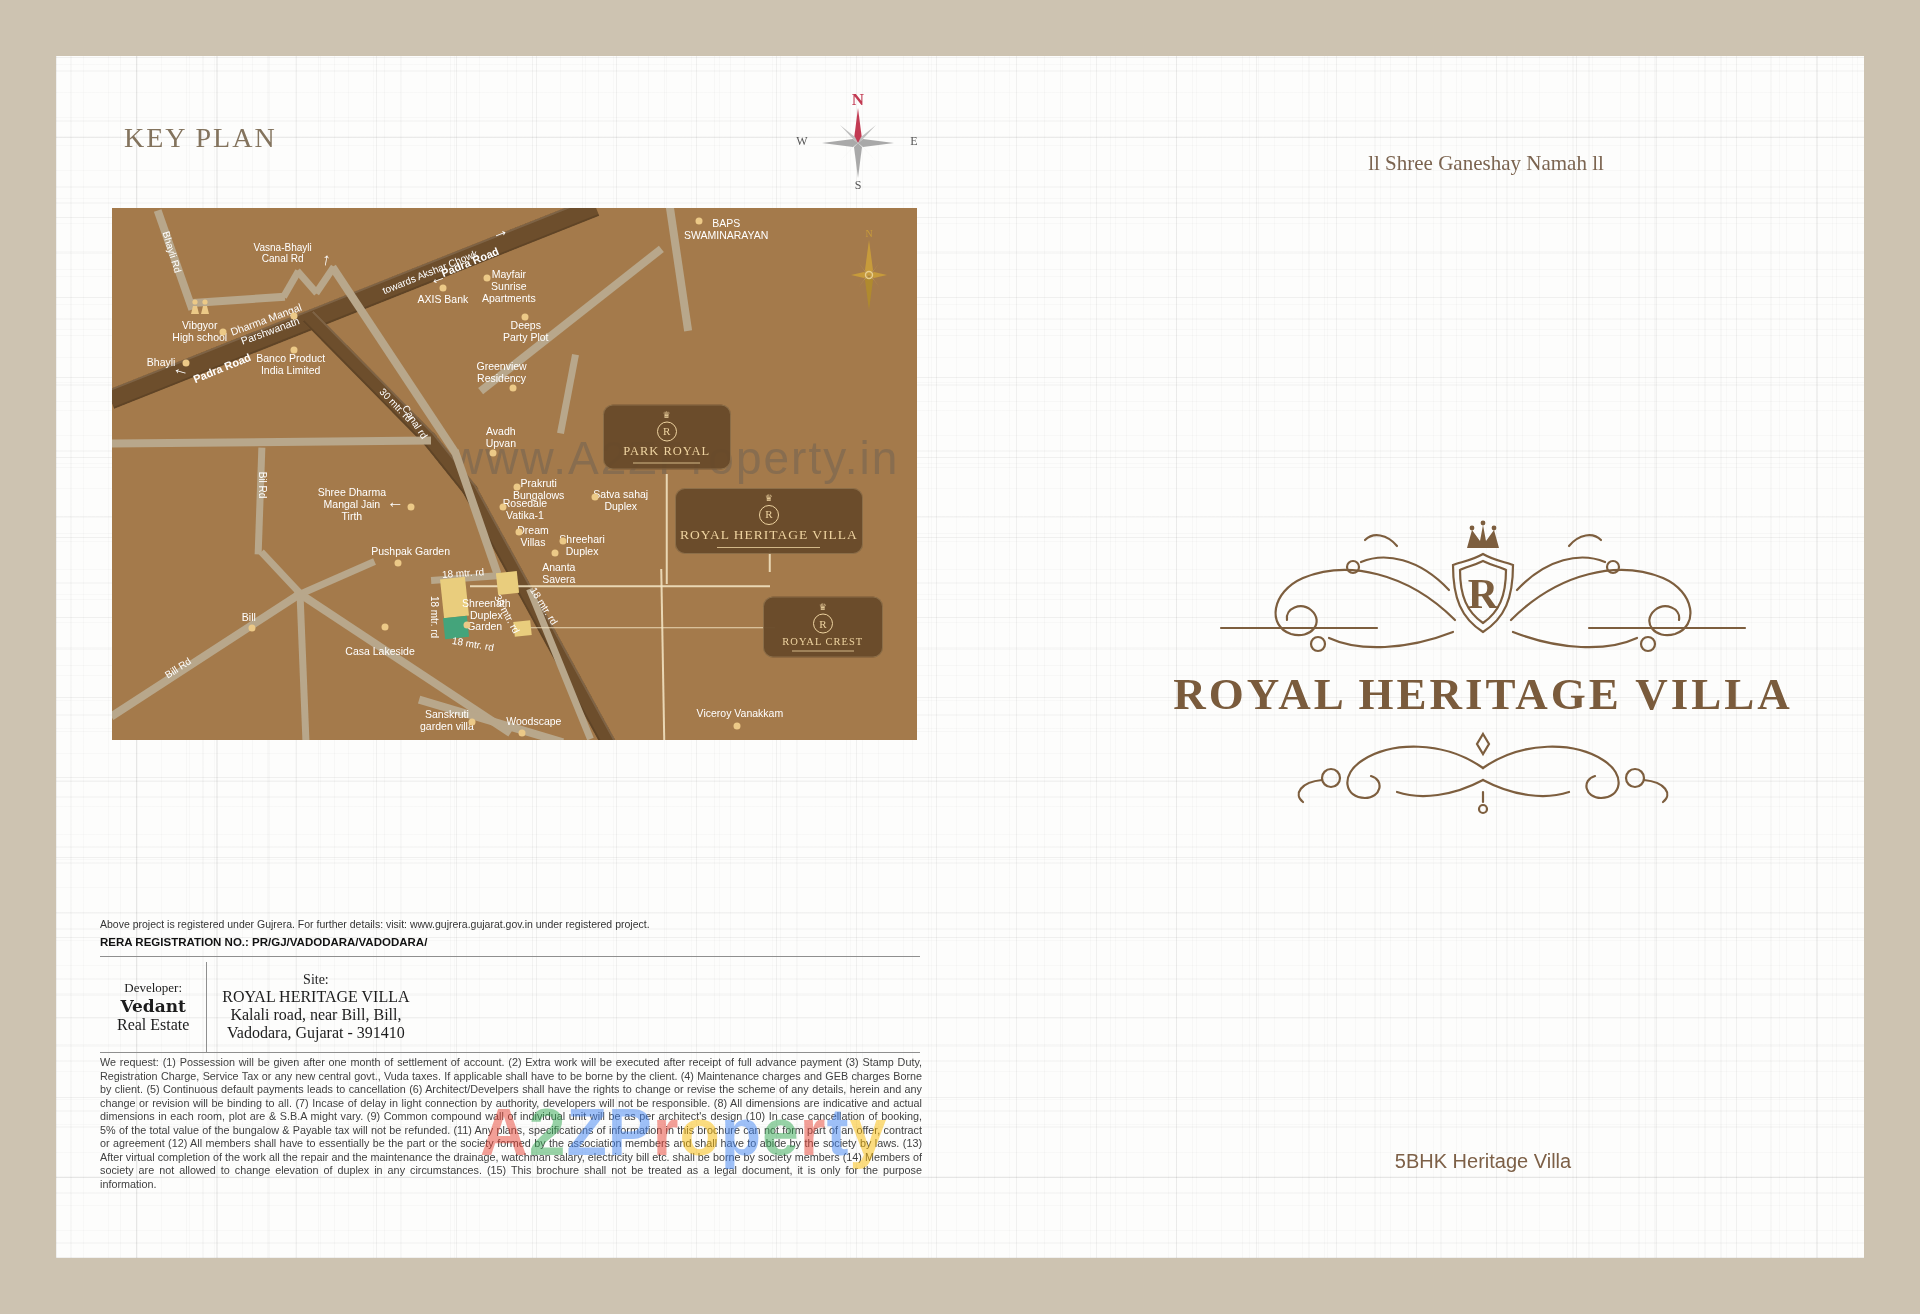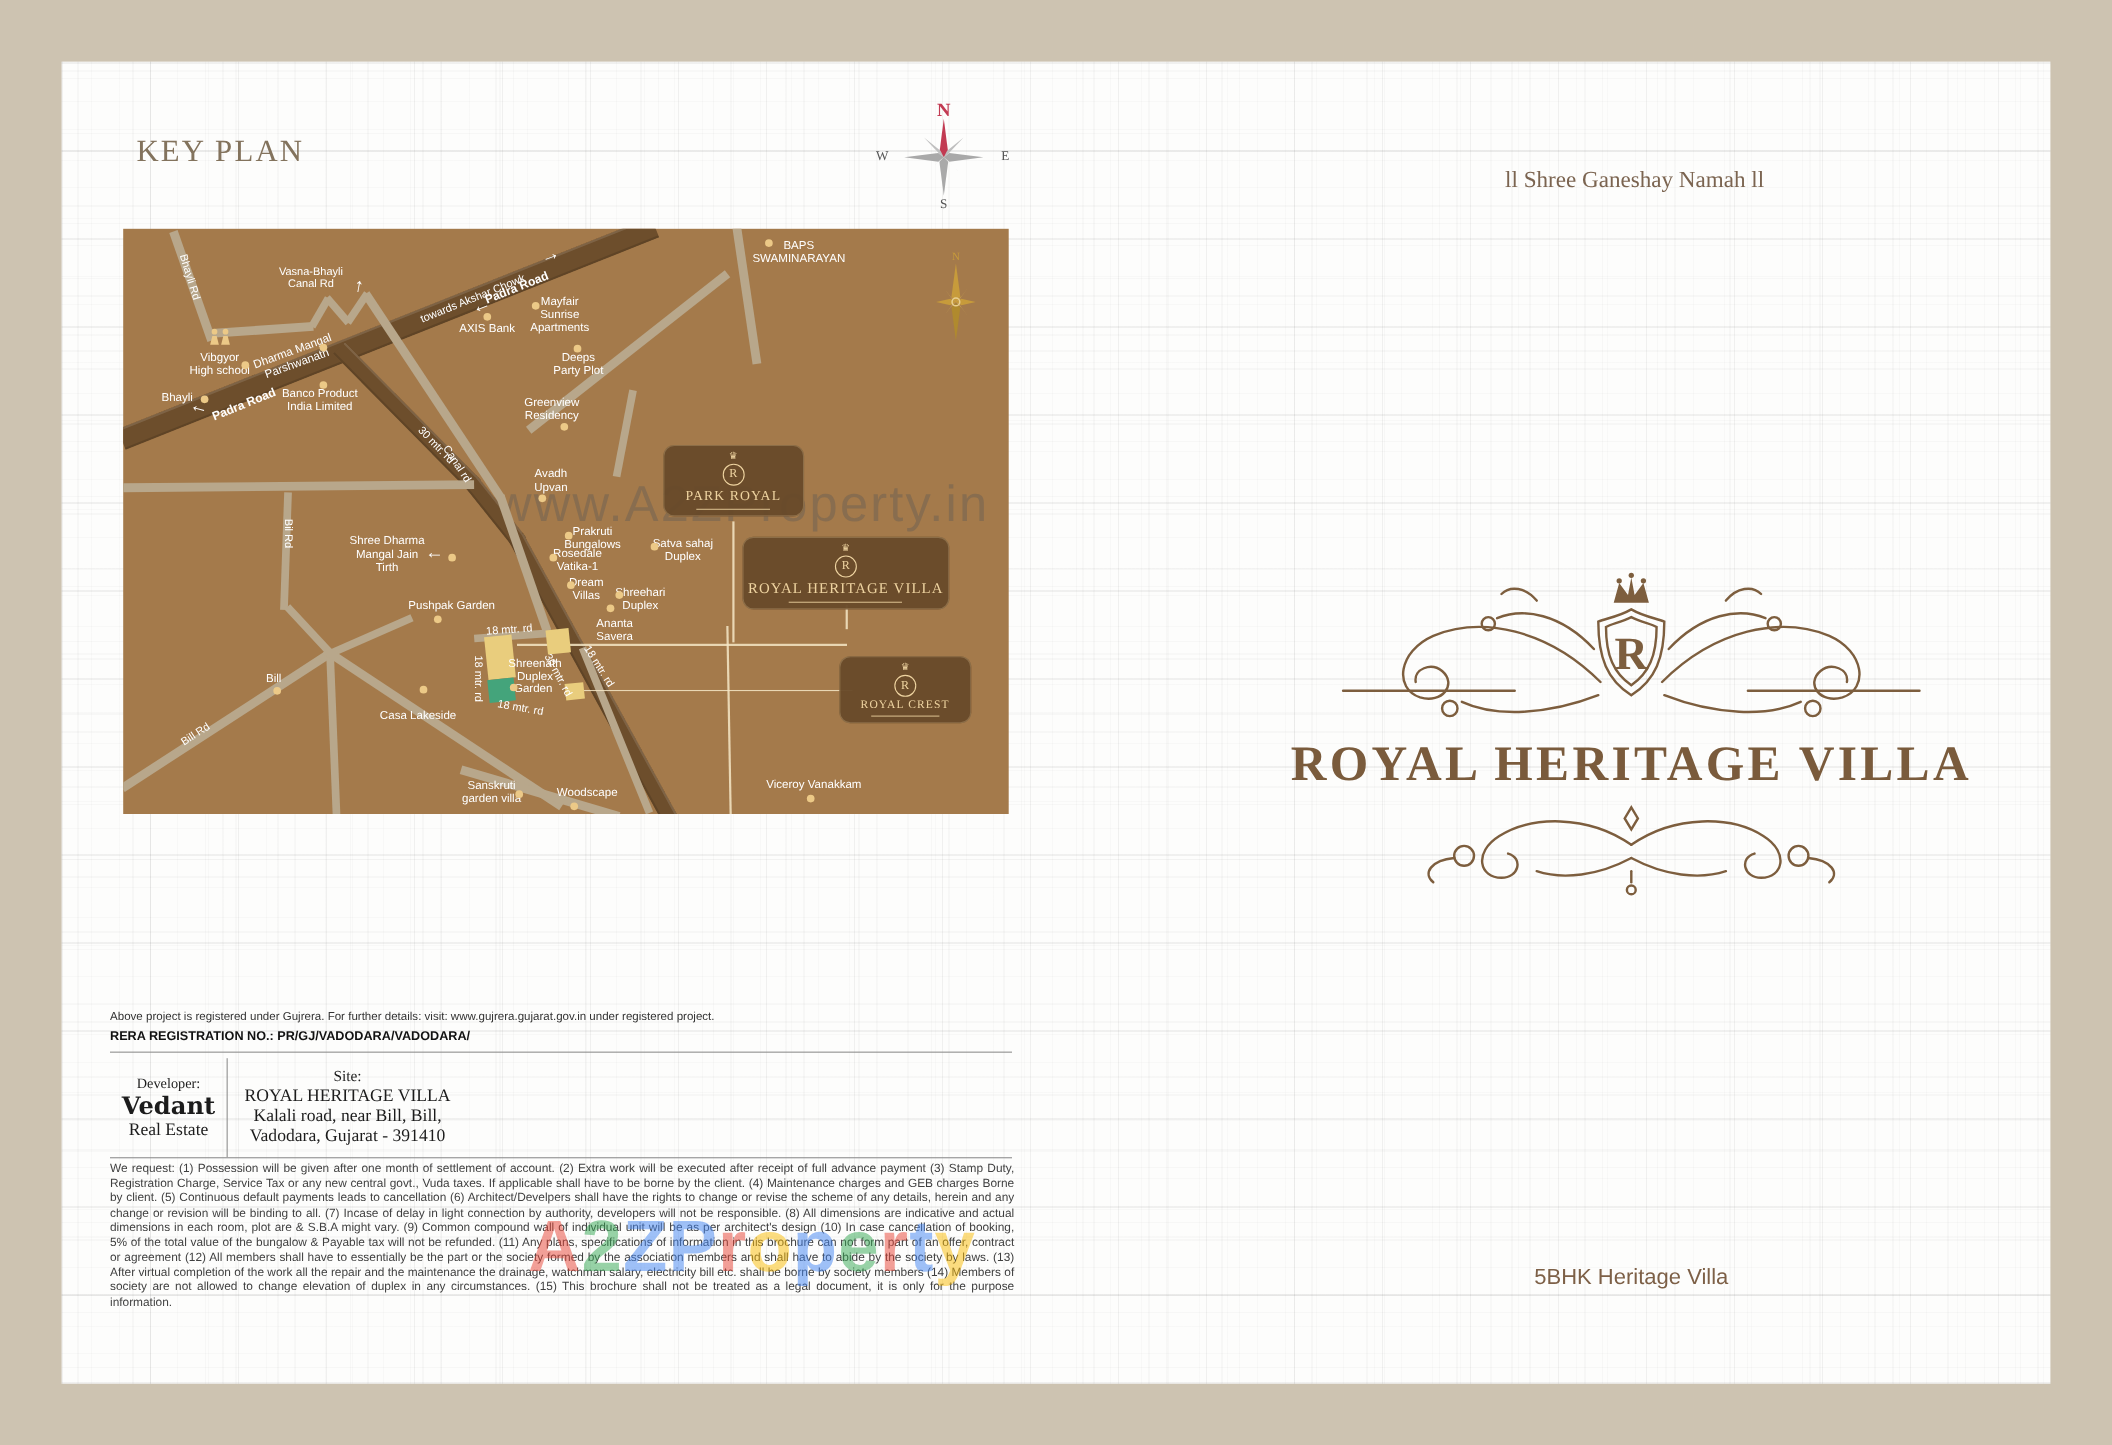--- a/index.html
+++ b/index.html
@@ -293,21 +293,21 @@
 
     <div id="villatype" class="abs">5BHK Heritage Villa</div>
 
     <div id="f-note1" class="abs">Above project is registered under Gujrera. For further details: visit: www.gujrera.gujarat.gov.in under registered project.</div>
     <div id="f-rera" class="abs">RERA REGISTRATION NO.: PR/GJ/VADODARA/VADODARA/</div>
     <div class="fhr abs" style="top:900px;"></div>
 
     <div id="f-table" class="abs">
       <div class="fcell" style="width:12%;">
         <div style="font-size:13px;">Developer:</div>
-        <div style="font-size:22px;font-weight:bold;font-family:'DejaVu Serif',serif;">Vedant</div>
+        <div style="font-size:17px;font-weight:bold;font-family:'DejaVu Serif',serif;">Vedant</div>
         <div style="font-size:16px;">Real Estate</div>
       </div>
       <div class="fcell" style="width:25.5%;">
         <div style="font-size:14px;">Site:</div>
         <div style="font-size:16px;">ROYAL HERITAGE VILLA</div>
         <div style="font-size:16px;">Kalali road, near Bill, Bill,</div>
         <div style="font-size:16px;">Vadodara, Gujarat - 391410</div>
       </div>
     </div>
 

